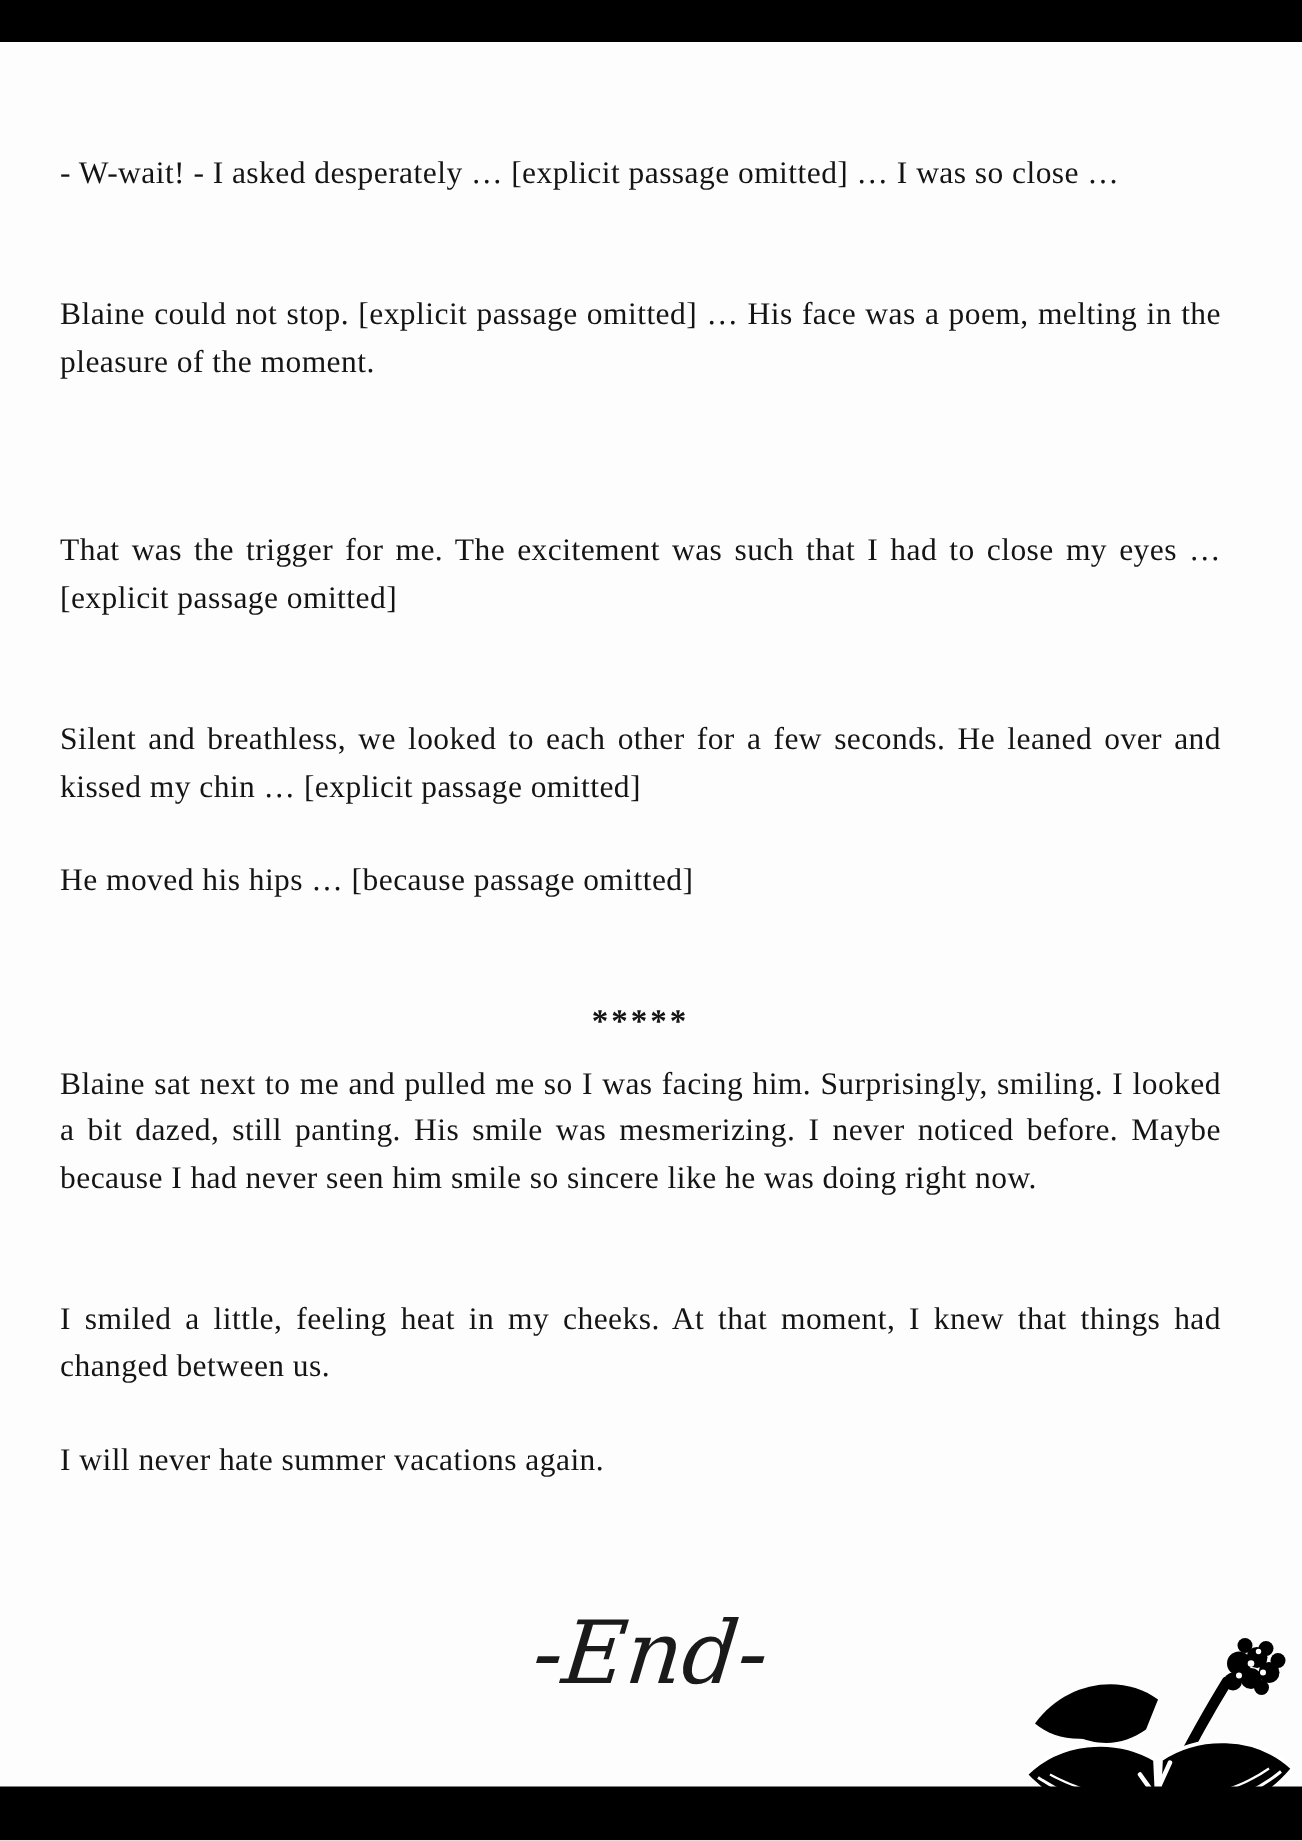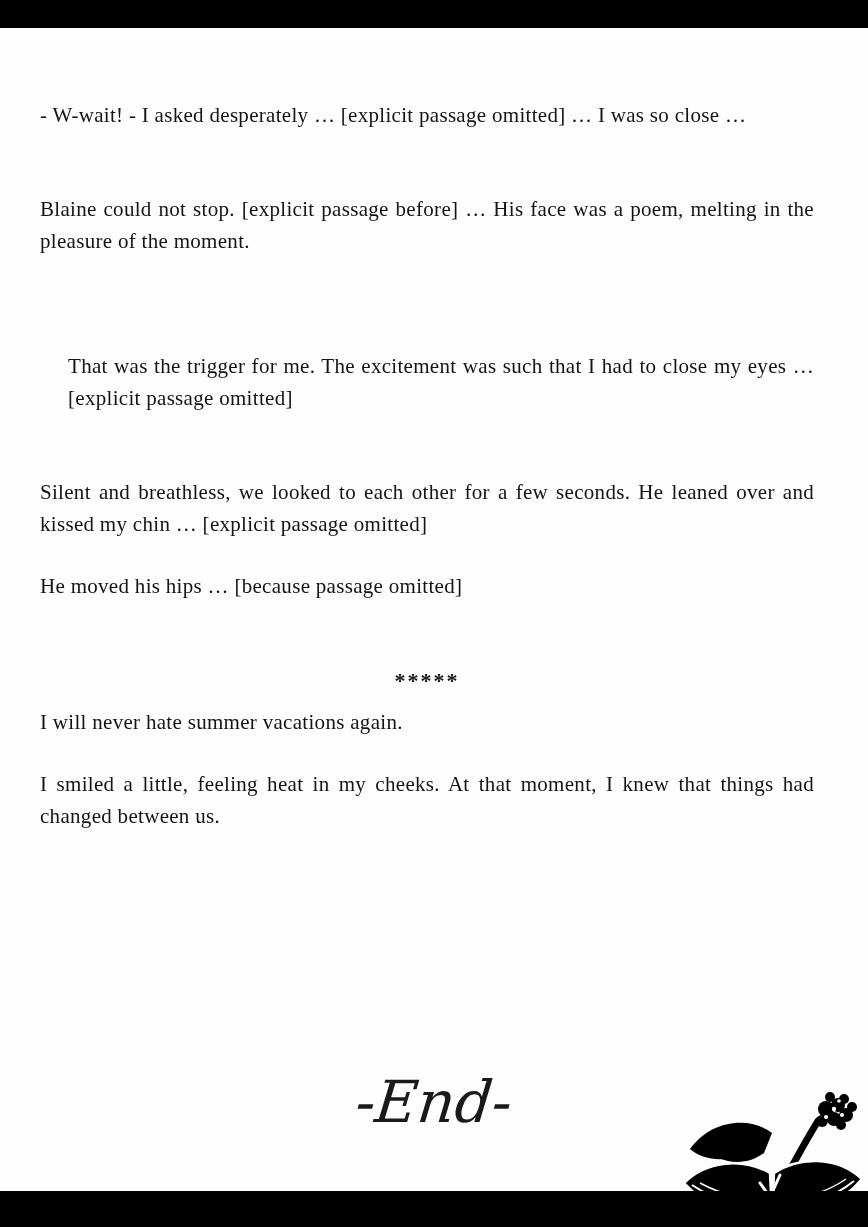--- a/index.html
+++ b/index.html
@@ -13,21 +13,21 @@
   .bar-top{position:absolute;top:0;left:0;width:868px;height:28px;background:#000;}
   .bar-bottom{position:absolute;bottom:0;left:0;width:868px;height:36px;background:#000;}
   .text-col{
     position:absolute;top:100px;left:40px;width:774px;
     color:#141414;font-size:21px;line-height:31.5px;
     text-align:justify;letter-spacing:0.3px;font-weight:300;
   }
   .para{margin:0 0 31px 0;}
   .lines-1{min-height:31px;}
   .lines-2{min-height:63px;}
-  .lines-3{min-height:95px;margin-left:28px;}
+  .lines-3{min-height:95px;}
   .lines-4{min-height:126px;}
   .separator{
     text-align:center;font-weight:bold;font-size:22px;
     letter-spacing:2px;margin:0 0 10px 0;
   }
   .end-mark{
     position:absolute;top:1068px;left:0;width:868px;
     text-align:center;
     font-family:"DejaVu Serif", serif;
     font-style:italic;font-size:58px;color:#1a1a1a;
@@ -37,29 +37,30 @@
 </style>
 </head>
 <body>
 
 <div class="screen">
 
   <div class="bar-top"></div>
 
   <div class="text-col">
     <p class="para lines-2">- W-wait! - I asked desperately … [explicit passage omitted] … I was so close …</p>
-    <p class="para lines-4">Blaine could not stop. [explicit passage before] … His face was a poem, melting in the pleasure of the moment.</p>
+    <p class="para lines-4">Blaine could not stop. [explicit passage omitted] … His face was a poem, melting in the pleasure of the moment.</p>
     <p class="para lines-3">That was the trigger for me. The excitement was such that I had to close my eyes … [explicit passage omitted]</p>
     <p class="para lines-2">Silent and breathless, we looked to each other for a few seconds. He leaned over and kissed my chin … [explicit passage omitted]</p>
     <p class="para lines-2">He moved his hips … [because passage omitted]</p>
 
     <div class="separator">*****</div>
 
+    <p class="para lines-4">Blaine sat next to me and pulled me so I was facing him. Surprisingly, smiling. I looked a bit dazed, still panting. His smile was mesmerizing. I never noticed before. Maybe because I had never seen him smile so sincere like he was doing right now.</p>
+    <p class="para lines-2">I smiled a little, feeling heat in my cheeks. At that moment, I knew that things had changed between us.</p>
     <p class="para lines-1">I will never hate summer vacations again.</p>
-    <p class="para lines-2">I smiled a little, feeling heat in my cheeks. At that moment, I knew that things had changed between us.</p>
   </div>
 
   <div class="end-mark">-End-</div>
 
   <svg class="illustration" viewBox="0 0 192 140" xmlns="http://www.w3.org/2000/svg" aria-hidden="true">
 
     <path d="M14,62 C34,34 72,28 96,46 C88,60 70,70 48,72 C34,73 22,69 14,62 Z" fill="#000"></path>
     <path d="M40,70 C58,78 74,76 88,66 L96,46 C80,62 60,70 40,70 Z" fill="#000"></path>
 
     <path d="M96,118 C110,90 126,60 142,34" stroke="#000" stroke-width="7" fill="none" stroke-linecap="round"></path>

